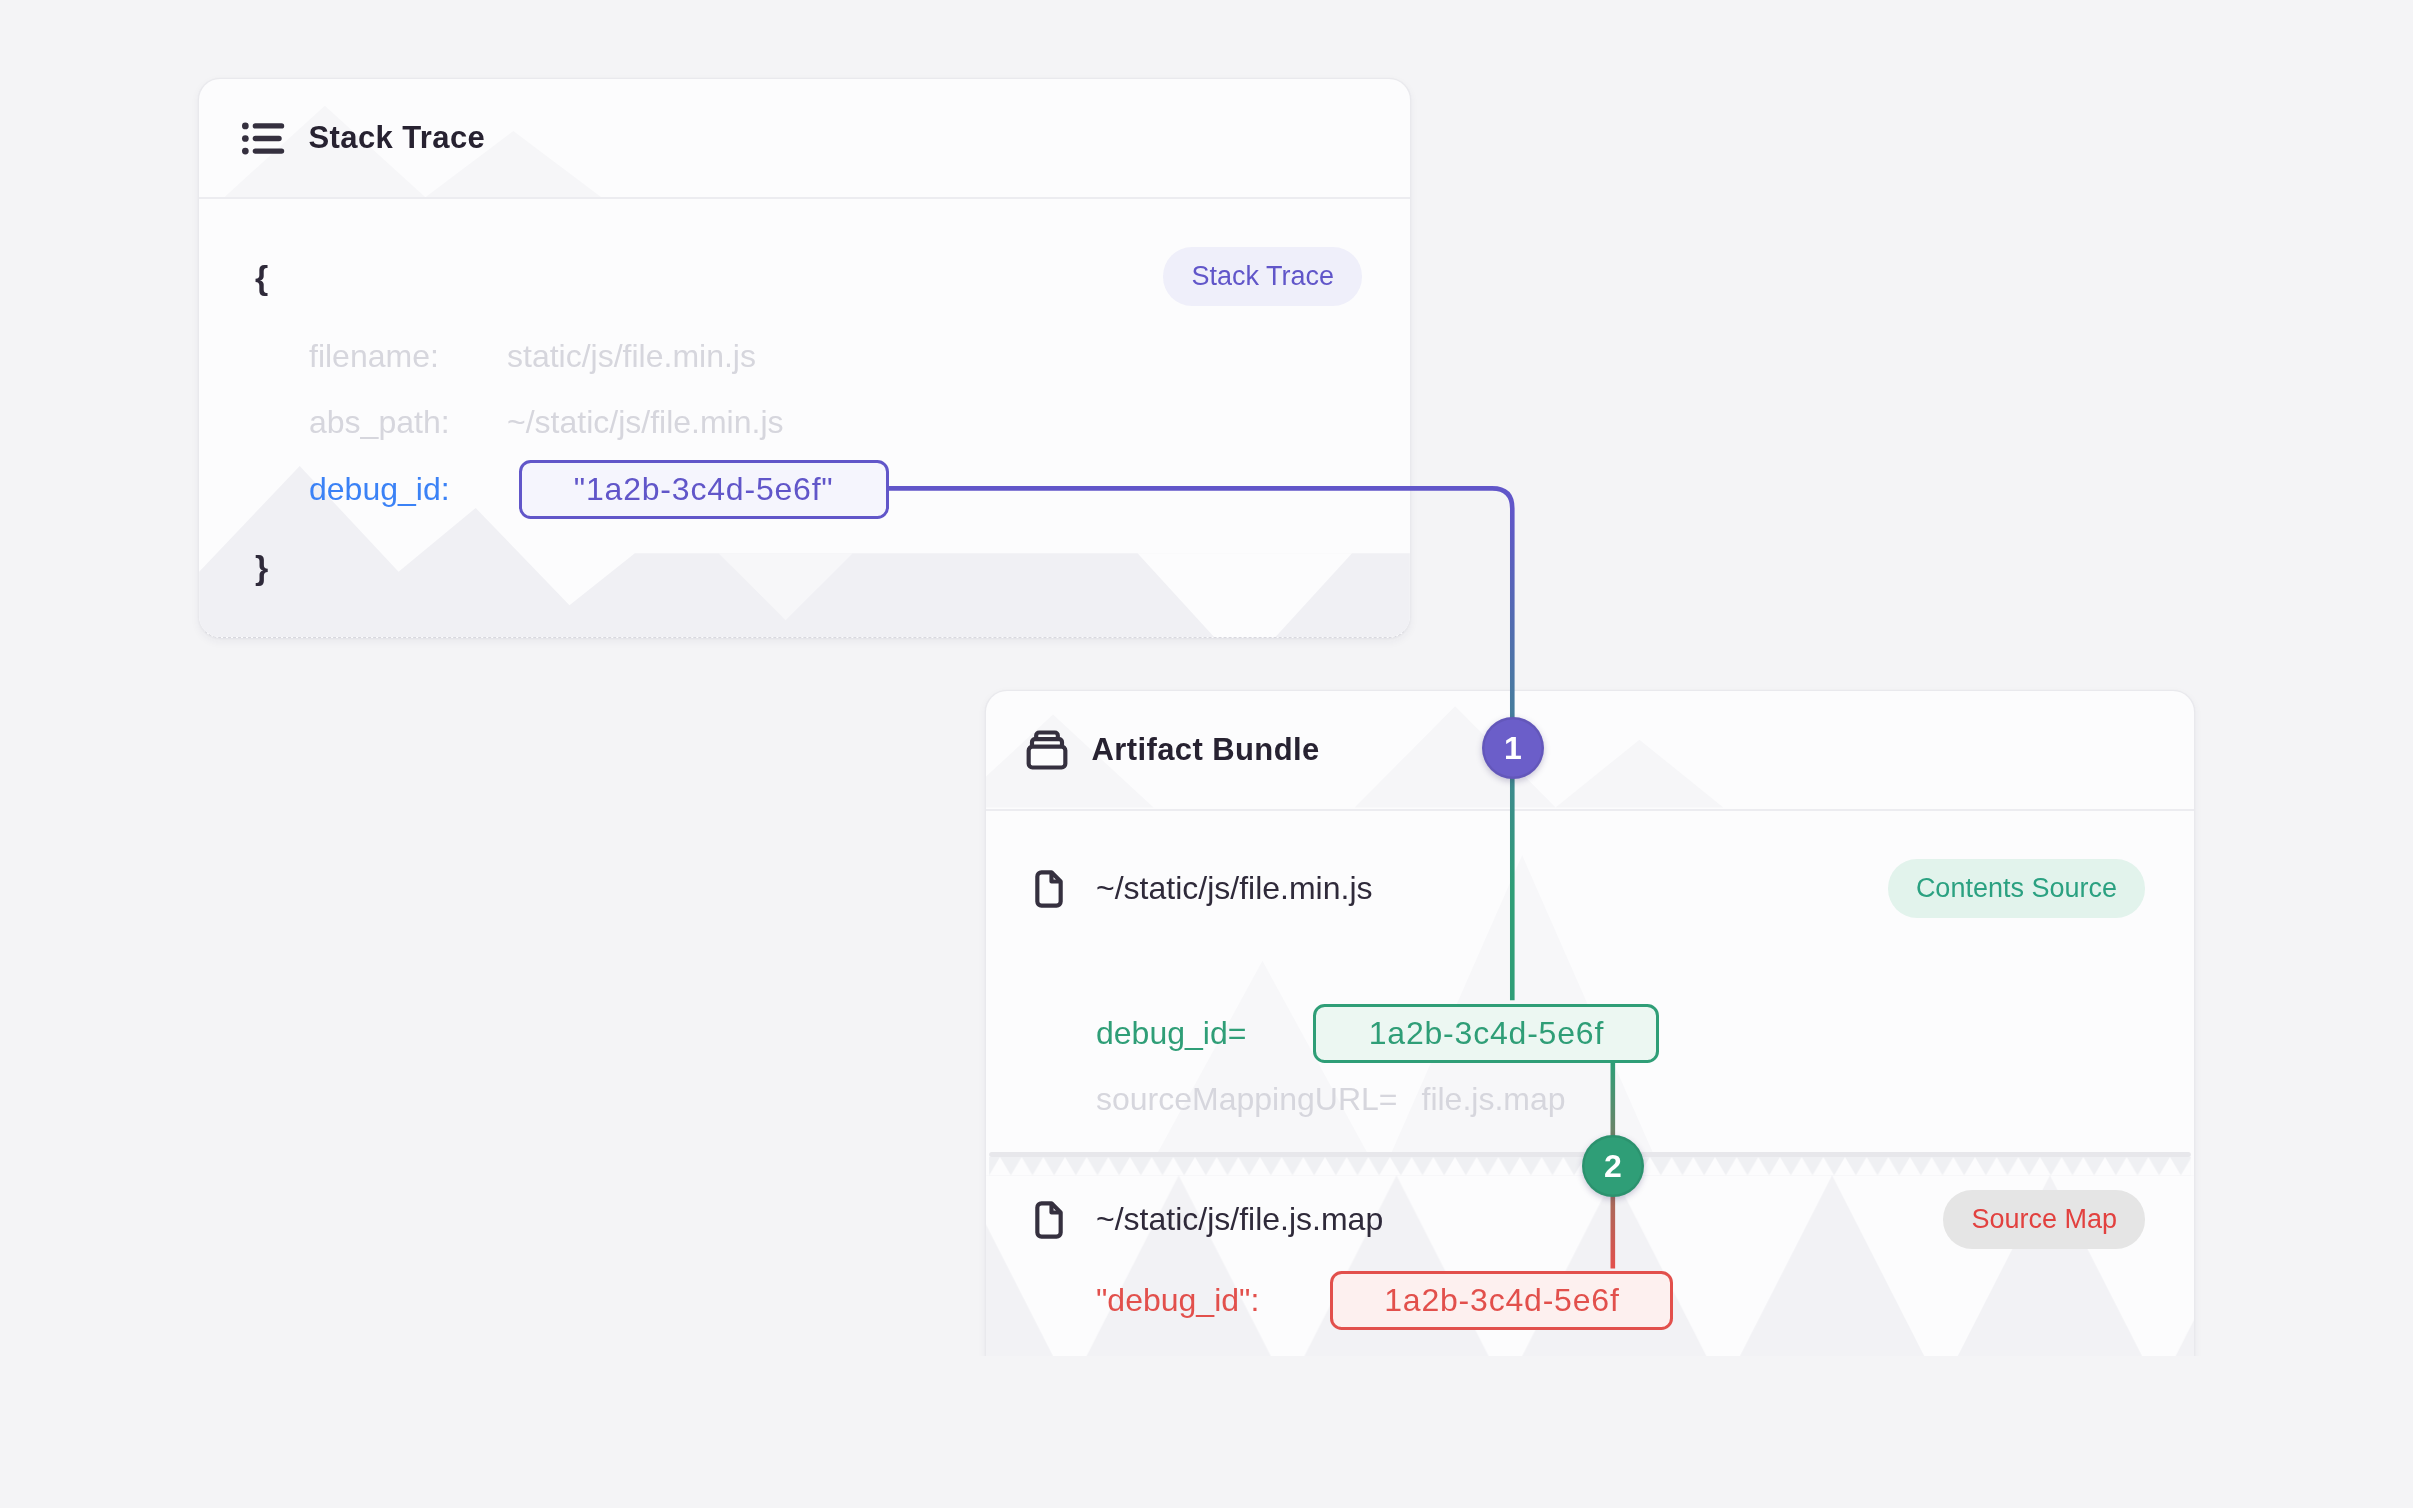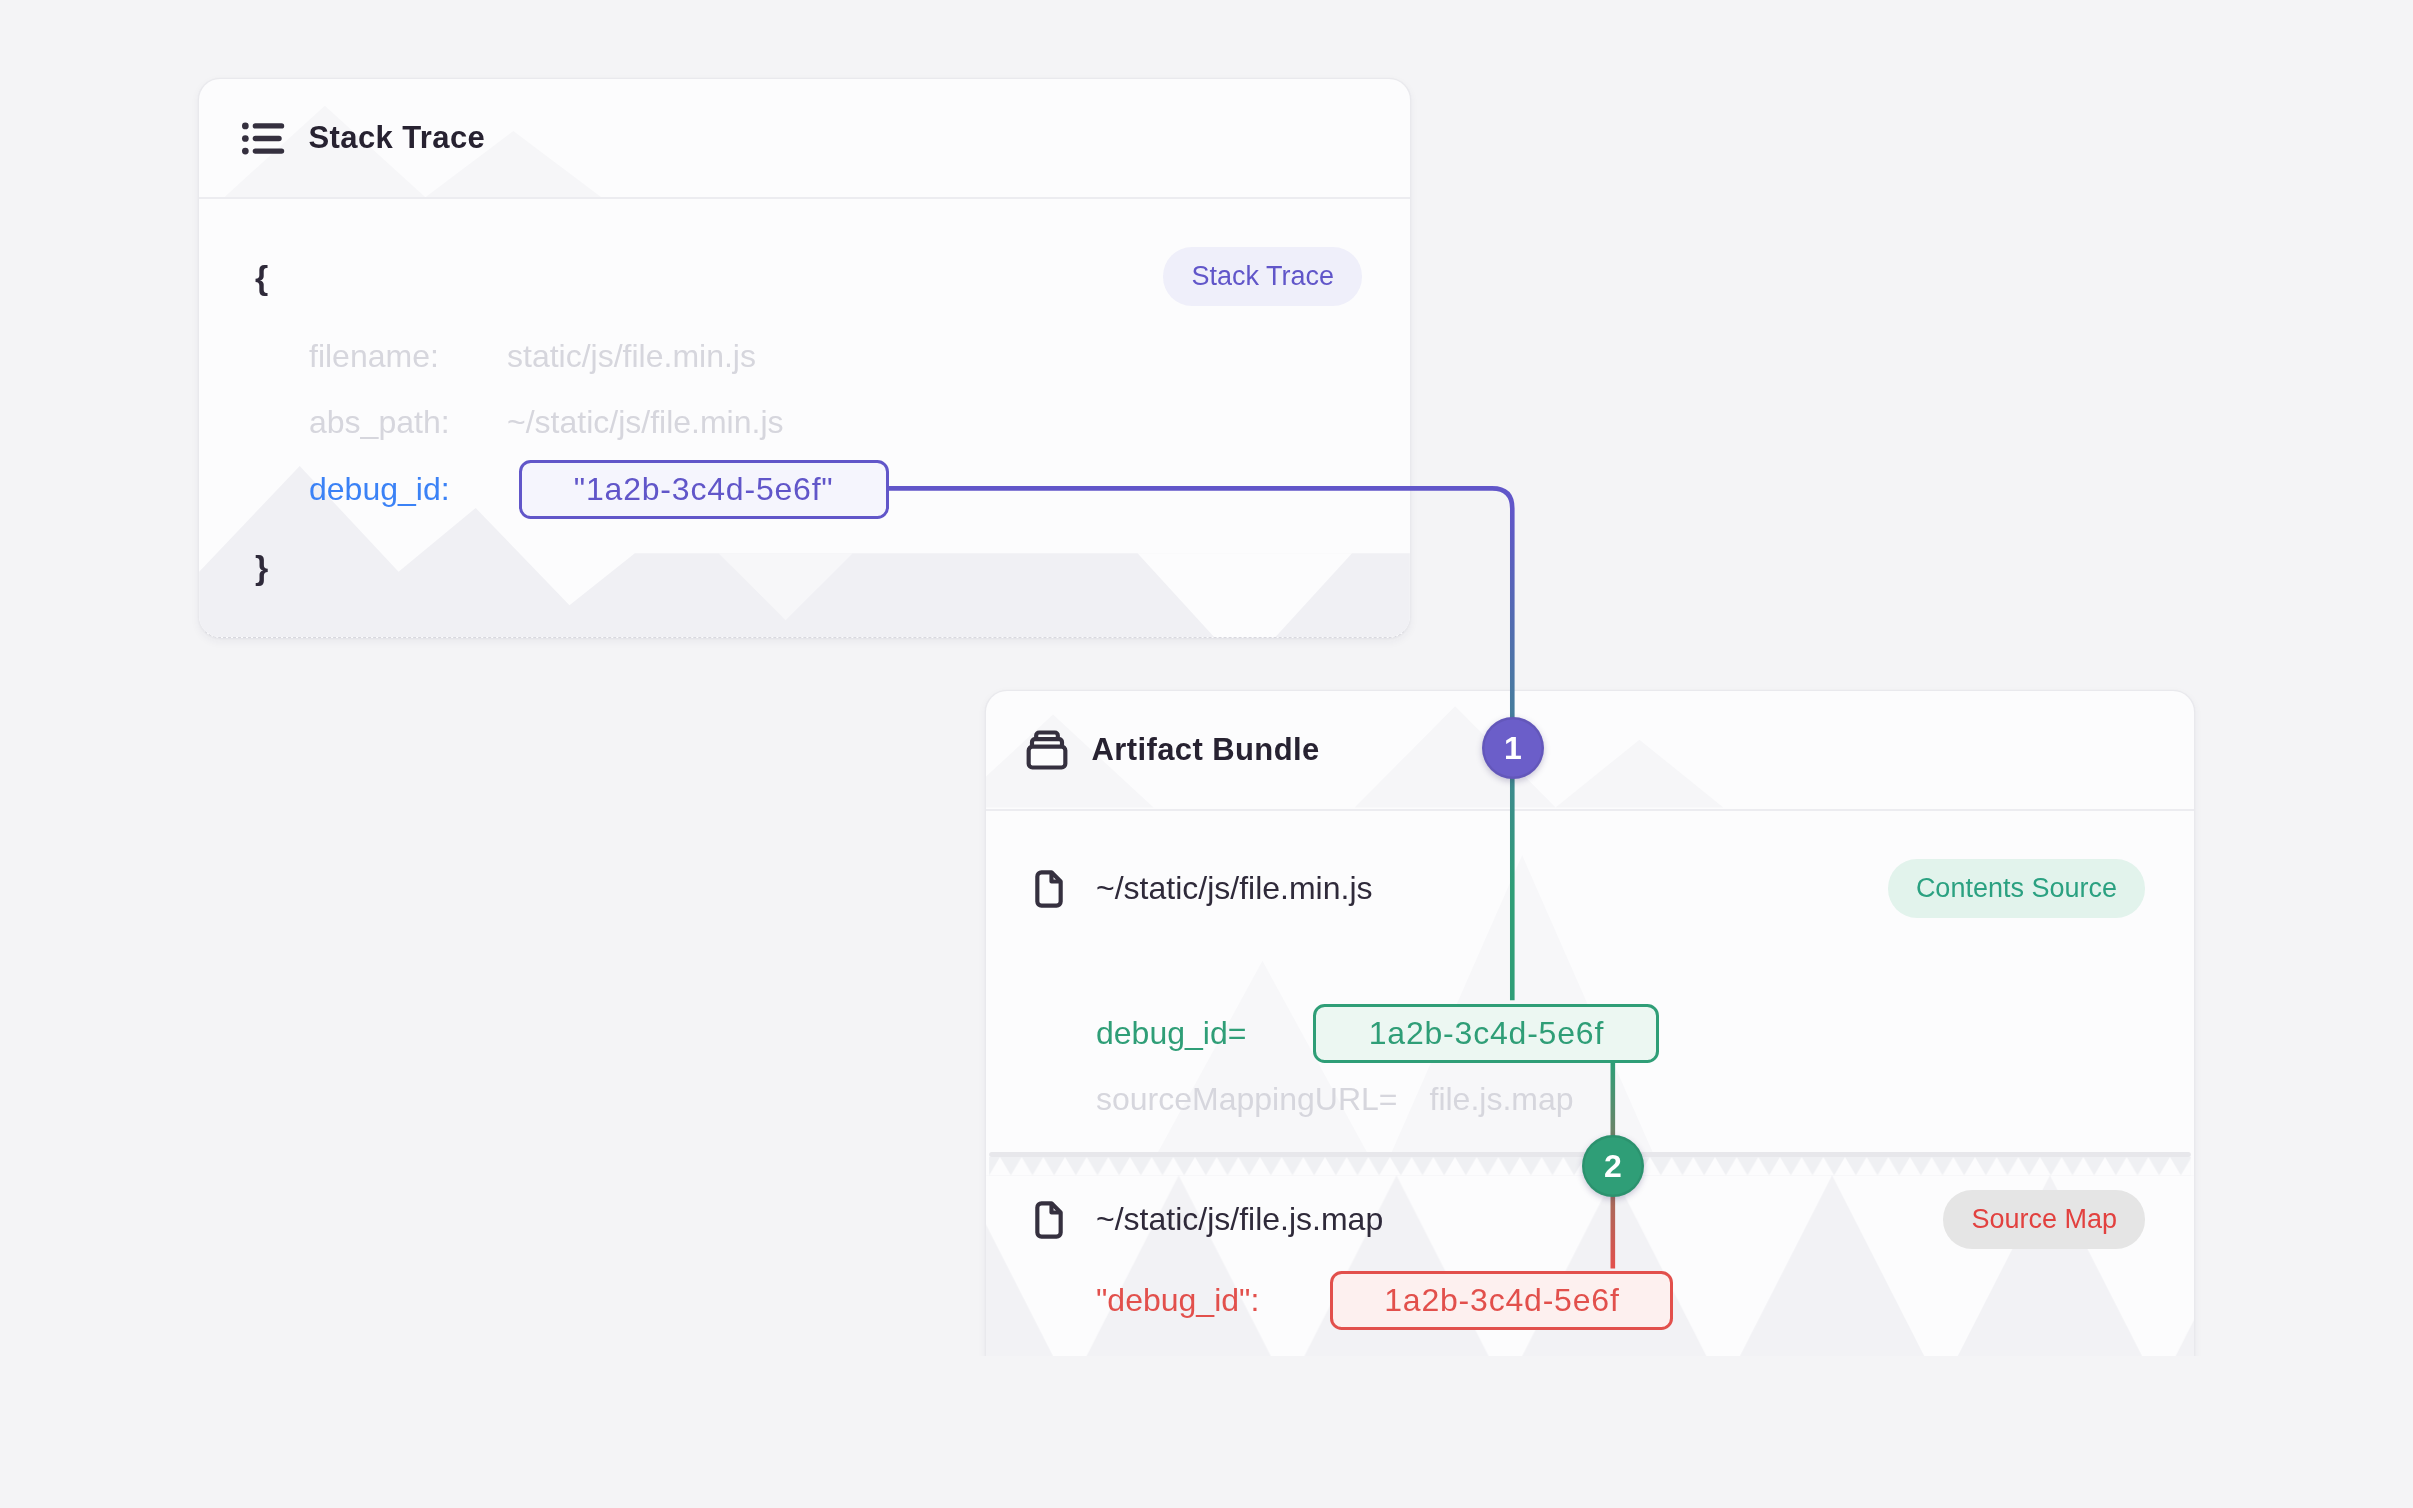--- a/index.html
+++ b/index.html
@@ -27,21 +27,21 @@
   .indent{padding-left:110px;}
   .muted{color:#d6d6dd;}
   .dark{color:#2f2a3a;}
   .brace{left:56px;font-size:34px;font-weight:600;color:#2f2a3a;}
   .key{display:inline-block;width:198px;}
   .key-g{display:inline-block;min-width:204px;}
   .key-r{display:inline-block;min-width:221px;}
   .purple-text{color:#3b82f6;}
   .teal-text{color:#2f9e77;}
   .red-text{color:#e2504c;}
-  .gap36{margin-left:32px;text-align:center;}
+  .gap36{margin-left:24px;text-align:center;}
 
   
   .chip{box-sizing:border-box;height:59px;display:inline-flex;align-items:center;
         justify-content:center;border-radius:11.7px;font-size:32px;font-weight:500;
         letter-spacing:0.8px;}
   .chip-purple{margin-left:11.7px;width:370px;border:3.4px solid #6156c9;background:#f5f5fd;color:#6156c9;}
   .chip-green{margin-left:13.4px;width:346px;border:3.4px solid #2f9e77;background:#ecf7f2;color:#2f9e77;}
   .chip-red{margin-left:13.4px;width:343px;border:3.4px solid #e2504c;background:#fdf0ef;color:#e2504c;}
 
   

